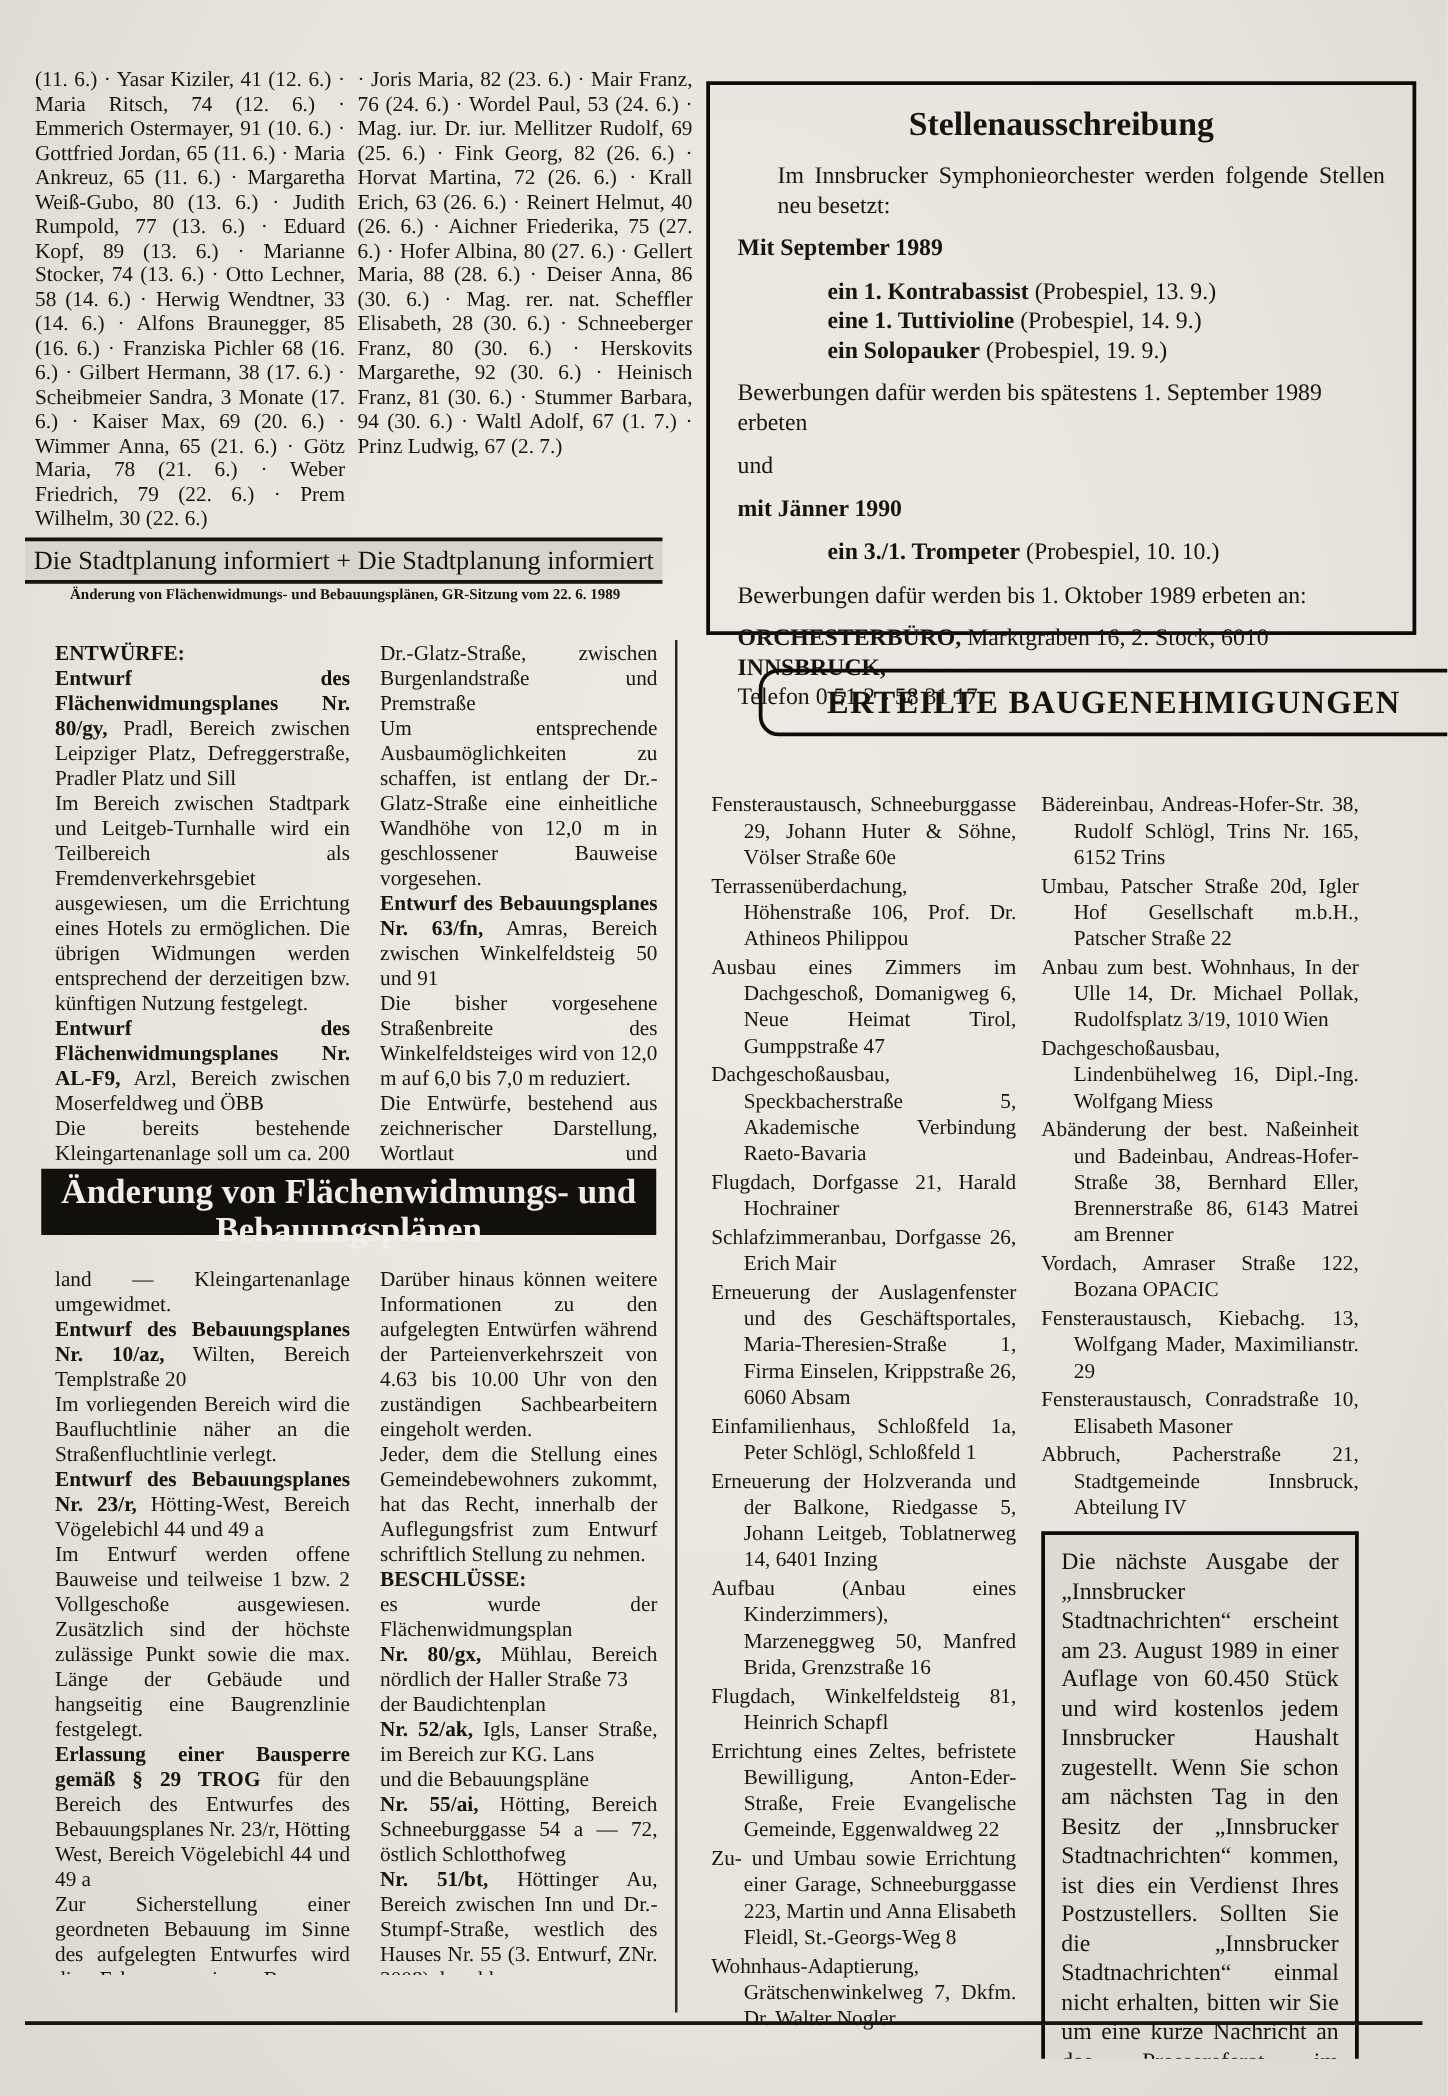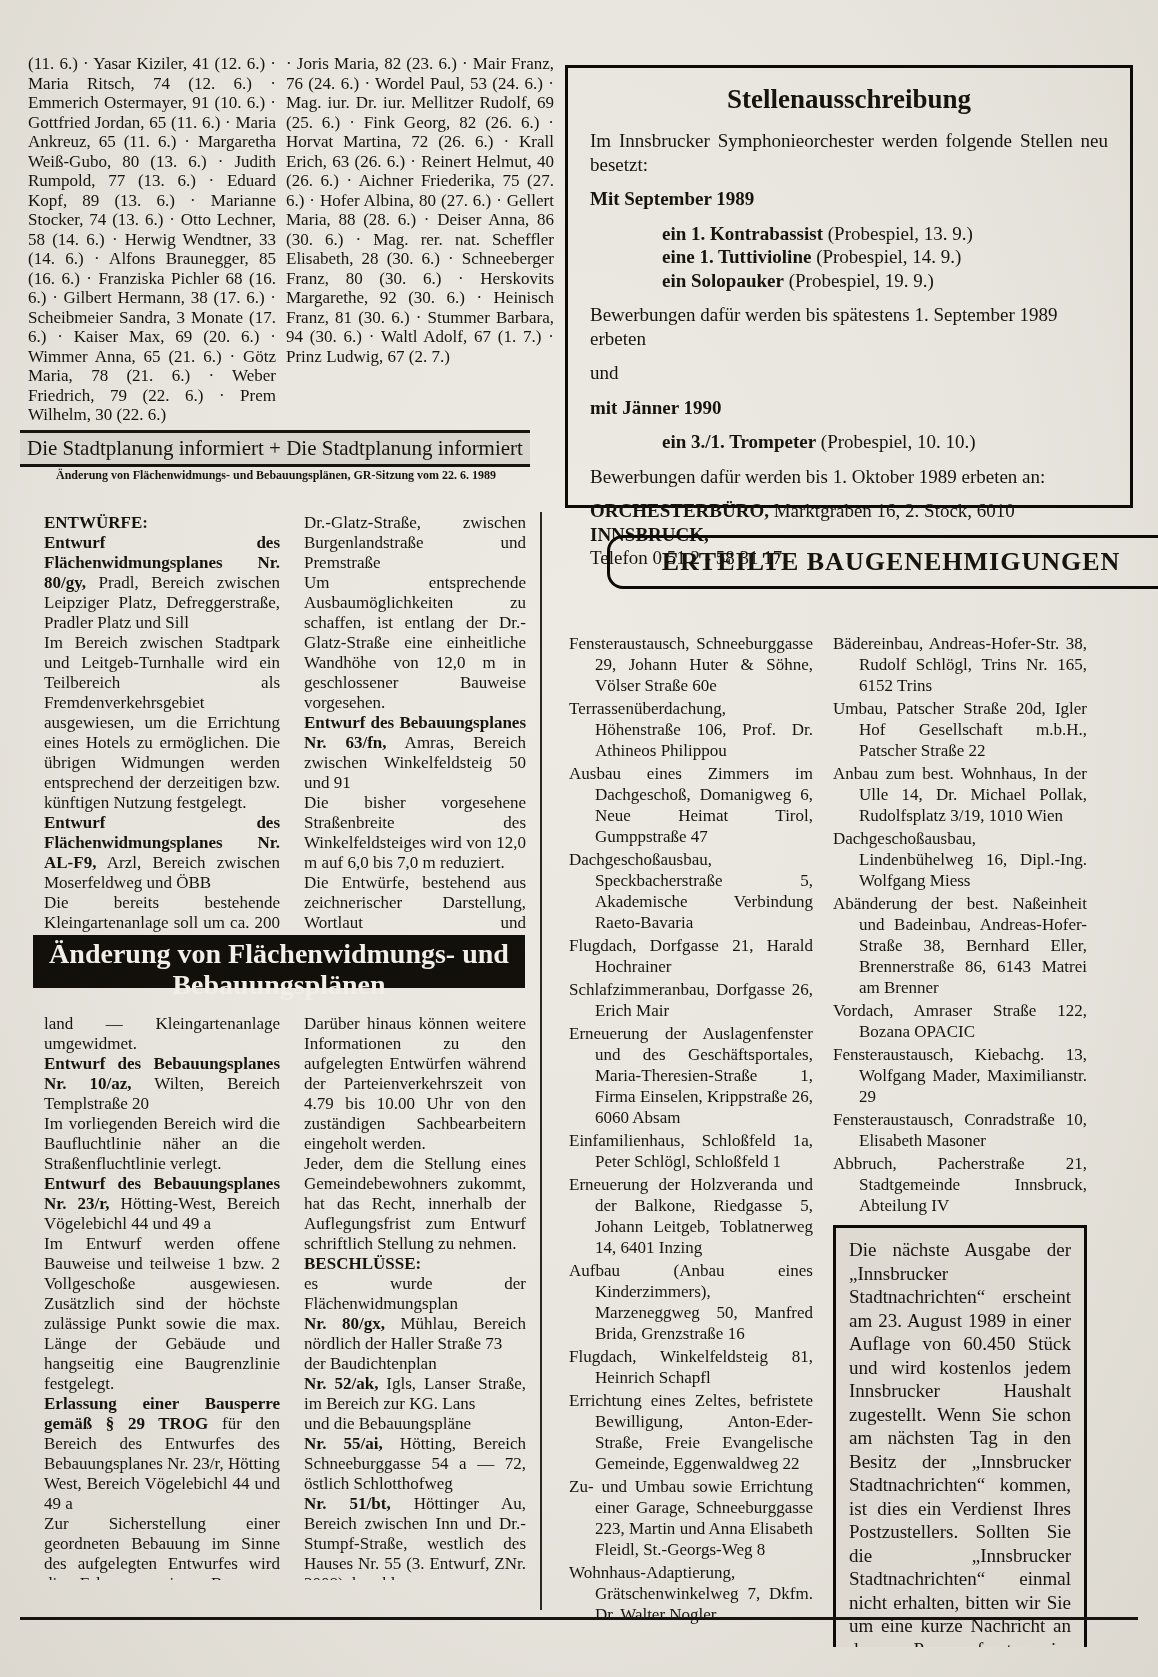--- a/index.html
+++ b/index.html
@@ -34,21 +34,21 @@
     text-align:center;font-weight:bold;font-size:28px;line-height:31px;padding-top:3px;}
 
   .vdiv{left:540px;top:512px;width:2px;height:1098px;background:#2b2721;}
 
   .jobbox{left:565px;top:65px;width:568px;height:443px;border:3px solid #0d0b08;padding:12px 22px 0;}
   .jobtitle{text-align:center;font-weight:bold;font-size:27px;margin:4px 0 14px;}
   .jobbody{font-size:19px;line-height:23.5px;}
   .jobbody p{margin:0;}
   .jobbody .mt{margin-top:11px;}
   .jobbody .pos{padding-left:72px;}
-  .jobbody .just{text-align:justify;}
+  .jobbody .just{text-align:justify;margin-left:32px;}
 
   .permitshead{left:565px;top:535px;width:568px;height:54px;border:3px solid #0d0b08;border-radius:16px;
     text-align:center;font-weight:bold;font-size:26px;line-height:48px;letter-spacing:1px;margin-left:42px;}
 
   .baucols{left:569px;top:612px;width:528px;height:1014px;gap:20px;overflow:hidden;margin-top:21px;}
   .bcol,.bcol2{font-size:17px;line-height:21px;}
   .hang{padding-left:26px;text-indent:-26px;text-align:justify;margin:0 0 2px;}
   .notice{margin-top:9px;border:3px solid #0d0b08;background:var(--noticebg);
     padding:10px 13px;font-size:19px;line-height:23.5px;}
 
@@ -97,21 +97,21 @@
     <div class="scol" style="width:236px">
         <p><span>land — Kleingartenanlage umgewidmet.</span></p>
         <p><b>Entwurf des Bebauungsplanes Nr. 10/az,</b><span> Wilten, Bereich Templstraße 20</span></p>
         <p><span>Im vorliegenden Bereich wird die Baufluchtlinie näher an die Straßenfluchtlinie verlegt.</span></p>
         <p><b>Entwurf des Bebauungsplanes Nr. 23/r,</b><span> Hötting-West, Bereich Vögelebichl 44 und 49 a</span></p>
         <p><span>Im Entwurf werden offene Bauweise und teilweise 1 bzw. 2 Vollgeschoße ausgewiesen. Zusätzlich sind der höchste zulässige Punkt sowie die max. Länge der Gebäude und hangseitig eine Baugrenzlinie festgelegt.</span></p>
         <p><b>Erlassung einer Bausperre gemäß § 29 TROG</b><span> für den Bereich des Entwurfes des Bebauungsplanes Nr. 23/r, Hötting West, Bereich Vögelebichl 44 und 49 a</span></p>
         <p><span>Zur Sicherstellung einer geordneten Bebauung im Sinne des aufgelegten Entwurfes wird die Erlassung einer Bausperre beantragt.</span></p>
       </div>
     <div class="scol" style="width:222px">
-        <p><span>Darüber hinaus können weitere Informationen zu den aufgelegten Entwürfen während der Parteienverkehrszeit von 4.79 bis 10.00 Uhr von den zuständigen Sachbearbeitern eingeholt werden.</span></p>
+        <p><span>Darüber hinaus können weitere Informationen zu den aufgelegten Entwürfen während der Parteienverkehrszeit von 4.63 bis 10.00 Uhr von den zuständigen Sachbearbeitern eingeholt werden.</span></p>
         <p><span>Jeder, dem die Stellung eines Gemeindebewohners zukommt, hat das Recht, innerhalb der Auflegungsfrist zum Entwurf schriftlich Stellung zu nehmen.</span></p>
         <p class="h"><span>BESCHLÜSSE:</span></p>
         <p><span>es wurde der Flächenwidmungsplan</span></p>
         <p><b>Nr. 80/gx,</b><span> Mühlau, Bereich nördlich der Haller Straße 73</span></p>
         <p><span>der Baudichtenplan</span></p>
         <p><b>Nr. 52/ak,</b><span> Igls, Lanser Straße, im Bereich zur KG. Lans</span></p>
         <p><span>und die Bebauungspläne</span></p>
         <p><b>Nr. 55/ai,</b><span> Hötting, Bereich Schneeburggasse 54 a — 72, östlich Schlotthofweg</span></p>
         <p><b>Nr. 51/bt,</b><span> Höttinger Au, Bereich zwischen Inn und Dr.-Stumpf-Straße, westlich des Hauses Nr. 55 (3. Entwurf, ZNr. 3008), beschlossen.</span></p>
       </div>

